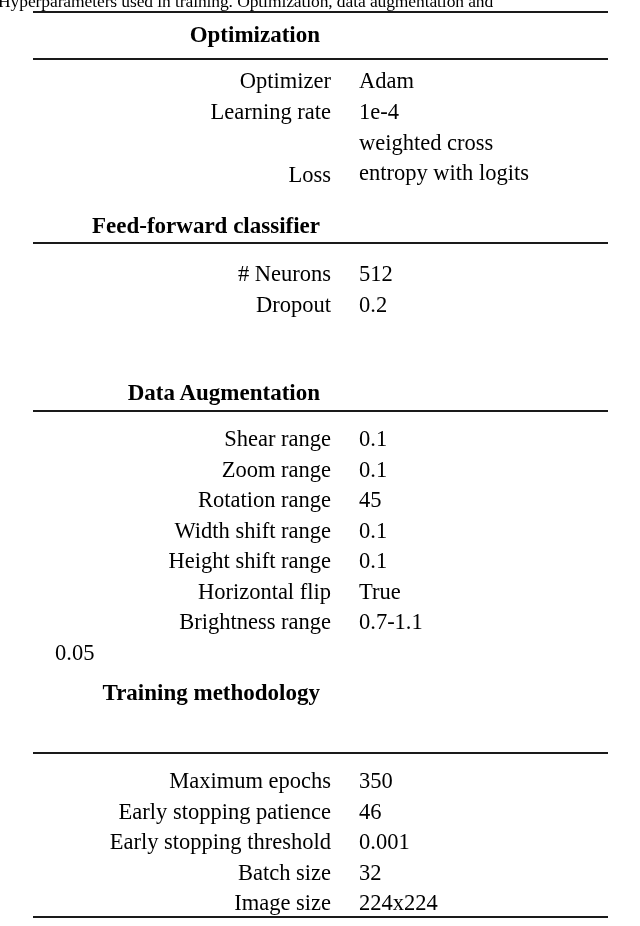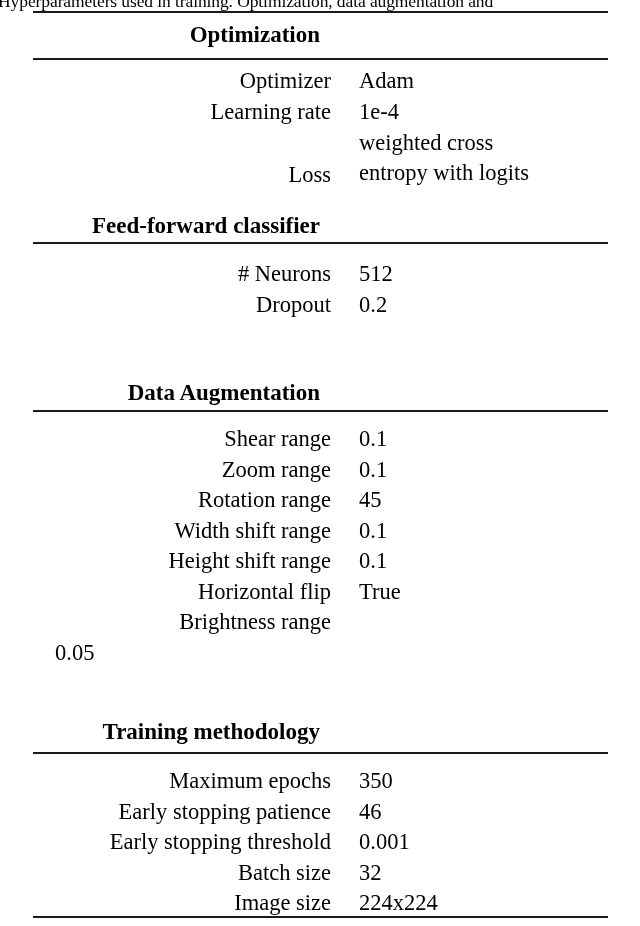--- a/index.html
+++ b/index.html
@@ -63,21 +63,21 @@
     width: 287px;           
     text-align: right;
     font-weight: bold;
     font-size: 23px;
     line-height: 26px;
     white-space: nowrap;
   }
   .sh-0 { top: 22px; }
   .sh-1 { top: 213px; }
   .sh-2 { top: 380px; }
-  .sh-3 { top: 719px; }
+  .sh-3 { top: 680px; }
 
   
   .rows {
     position: absolute;
     left: 0;
     width: 575px;
   }
   .rows-0 { top: 66px; }
   .rows-1 { top: 259px; }
   .rows-2 { top: 424px; }
@@ -174,20 +174,21 @@
     <div class="row">
       <div class="cell-label">Height shift range</div>
       <div class="cell-value">0.1</div>
     </div>
     <div class="row">
       <div class="cell-label">Horizontal flip</div>
       <div class="cell-value">True</div>
     </div>
     <div class="row">
       <div class="cell-label">Brightness range</div>
+      <div class="cell-value">0.7-1.1</div>
     </div>
     <div class="row">
       <div class="cell-value">0.05</div>
     </div>
   </div>
 
   <div class="section-header sh-3">Training methodology</div>
   <div class="rule rule-s3"></div>
   <div class="rows rows-3">
     <div class="row">

